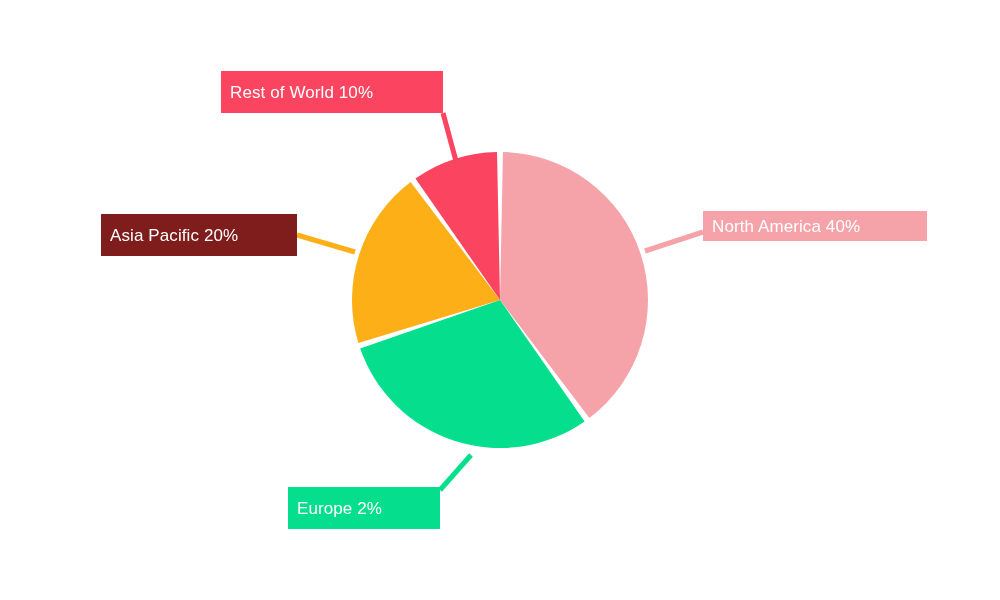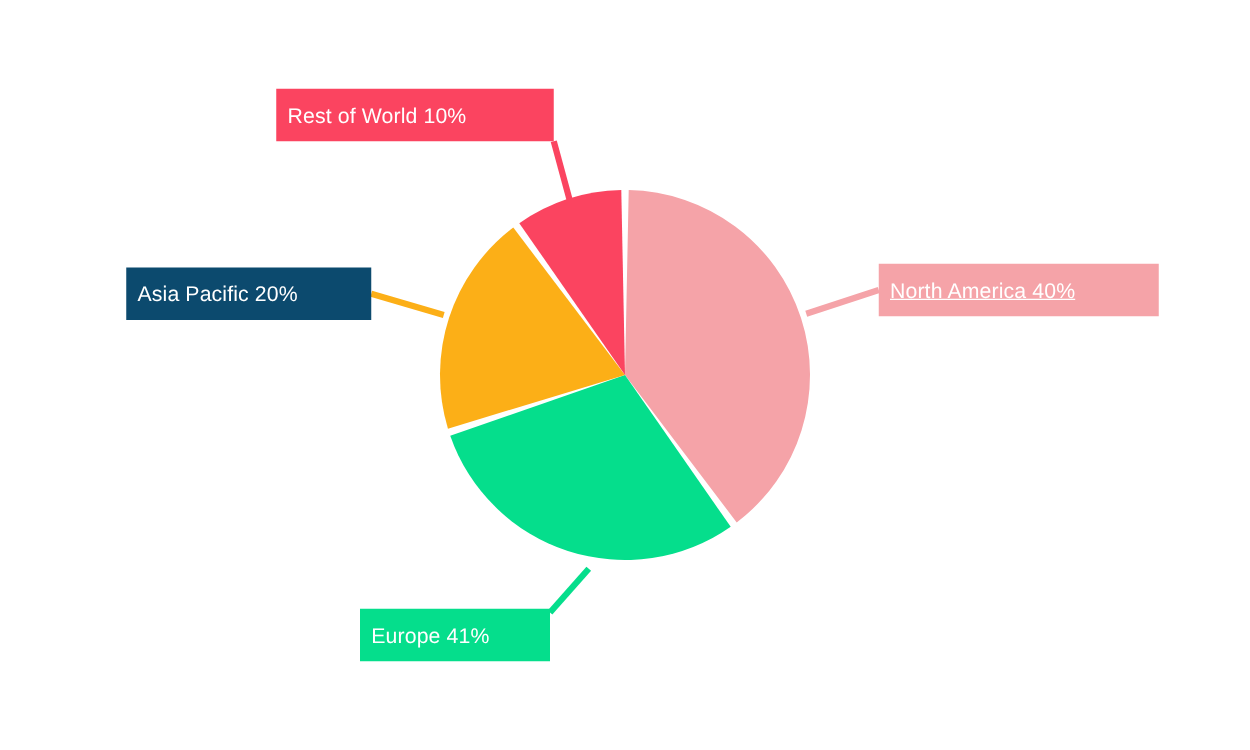--- a/index.html
+++ b/index.html
@@ -35,22 +35,21 @@
     font-family: "Liberation Sans", sans-serif;
     letter-spacing: 0.1px;
     white-space: nowrap;
     line-height: 1;
     padding: 0 9px;
   }
   #label-north-america {
     left: 703px;
     top: 211px;
     width: 224px;
-    height: 42px;
-    text-decoration: underline;
+    height: 30px;
   }
   #label-europe {
     left: 288px;
     top: 487px;
     width: 152px;
     height: 42px;
   }
   #label-asia-pacific {
     left: 101px;
     top: 214px;
@@ -83,24 +82,24 @@
         <path d="M 500 300 L 358.35 342.90 A 148 148 0 0 1 410.62 182.04 Z" fill="#fcaf17"></path>
         <path d="M 500 300 L 415.43 178.54 A 148 148 0 0 1 497.03 152.03 Z" fill="#fb4460"></path>
       </g>
   </svg>
 
   <div class="pie-label" id="label-north-america" style="background-color: rgb(245, 163, 168); color: rgb(255, 255, 255);">
     <span>North America 40%</span>
   </div>
 
   <div class="pie-label" id="label-europe" style="background-color: rgb(5, 222, 140); color: rgb(255, 255, 255);">
-    <span>Europe 41%</span>
+    <span>Europe 2%</span>
   </div>
 
-  <div class="pie-label" id="label-asia-pacific" style="background-color: #0c4a6e; color: rgb(255, 255, 255);">
+  <div class="pie-label" id="label-asia-pacific" style="background-color: #7f1d1d; color: rgb(255, 255, 255);">
     <span>Asia Pacific 20%</span>
   </div>
 
   <div class="pie-label" id="label-rest-of-world" style="background-color: rgb(251, 68, 96); color: rgb(255, 255, 255);">
     <span>Rest of World 10%</span>
   </div>
 
 </div>
 
 </body></html>

